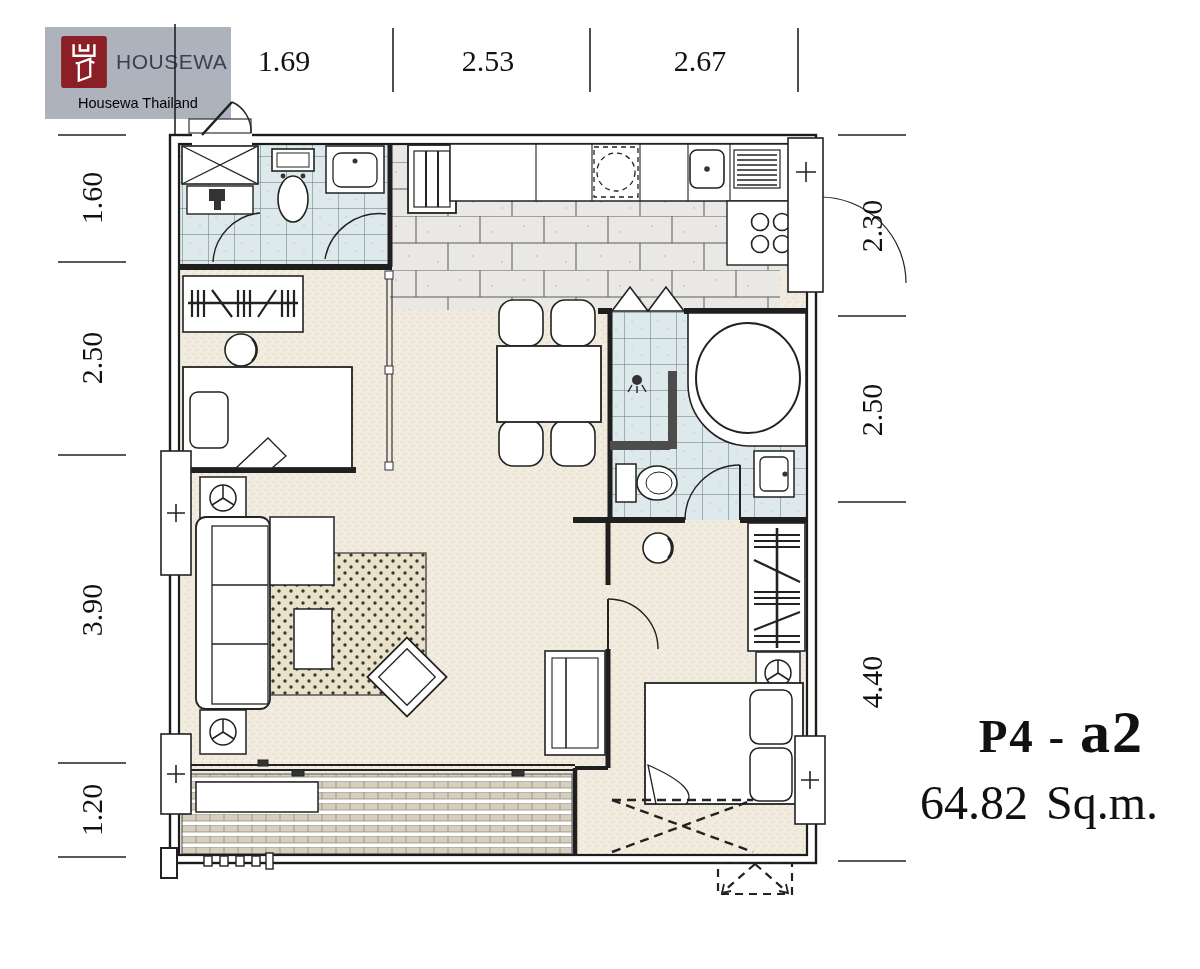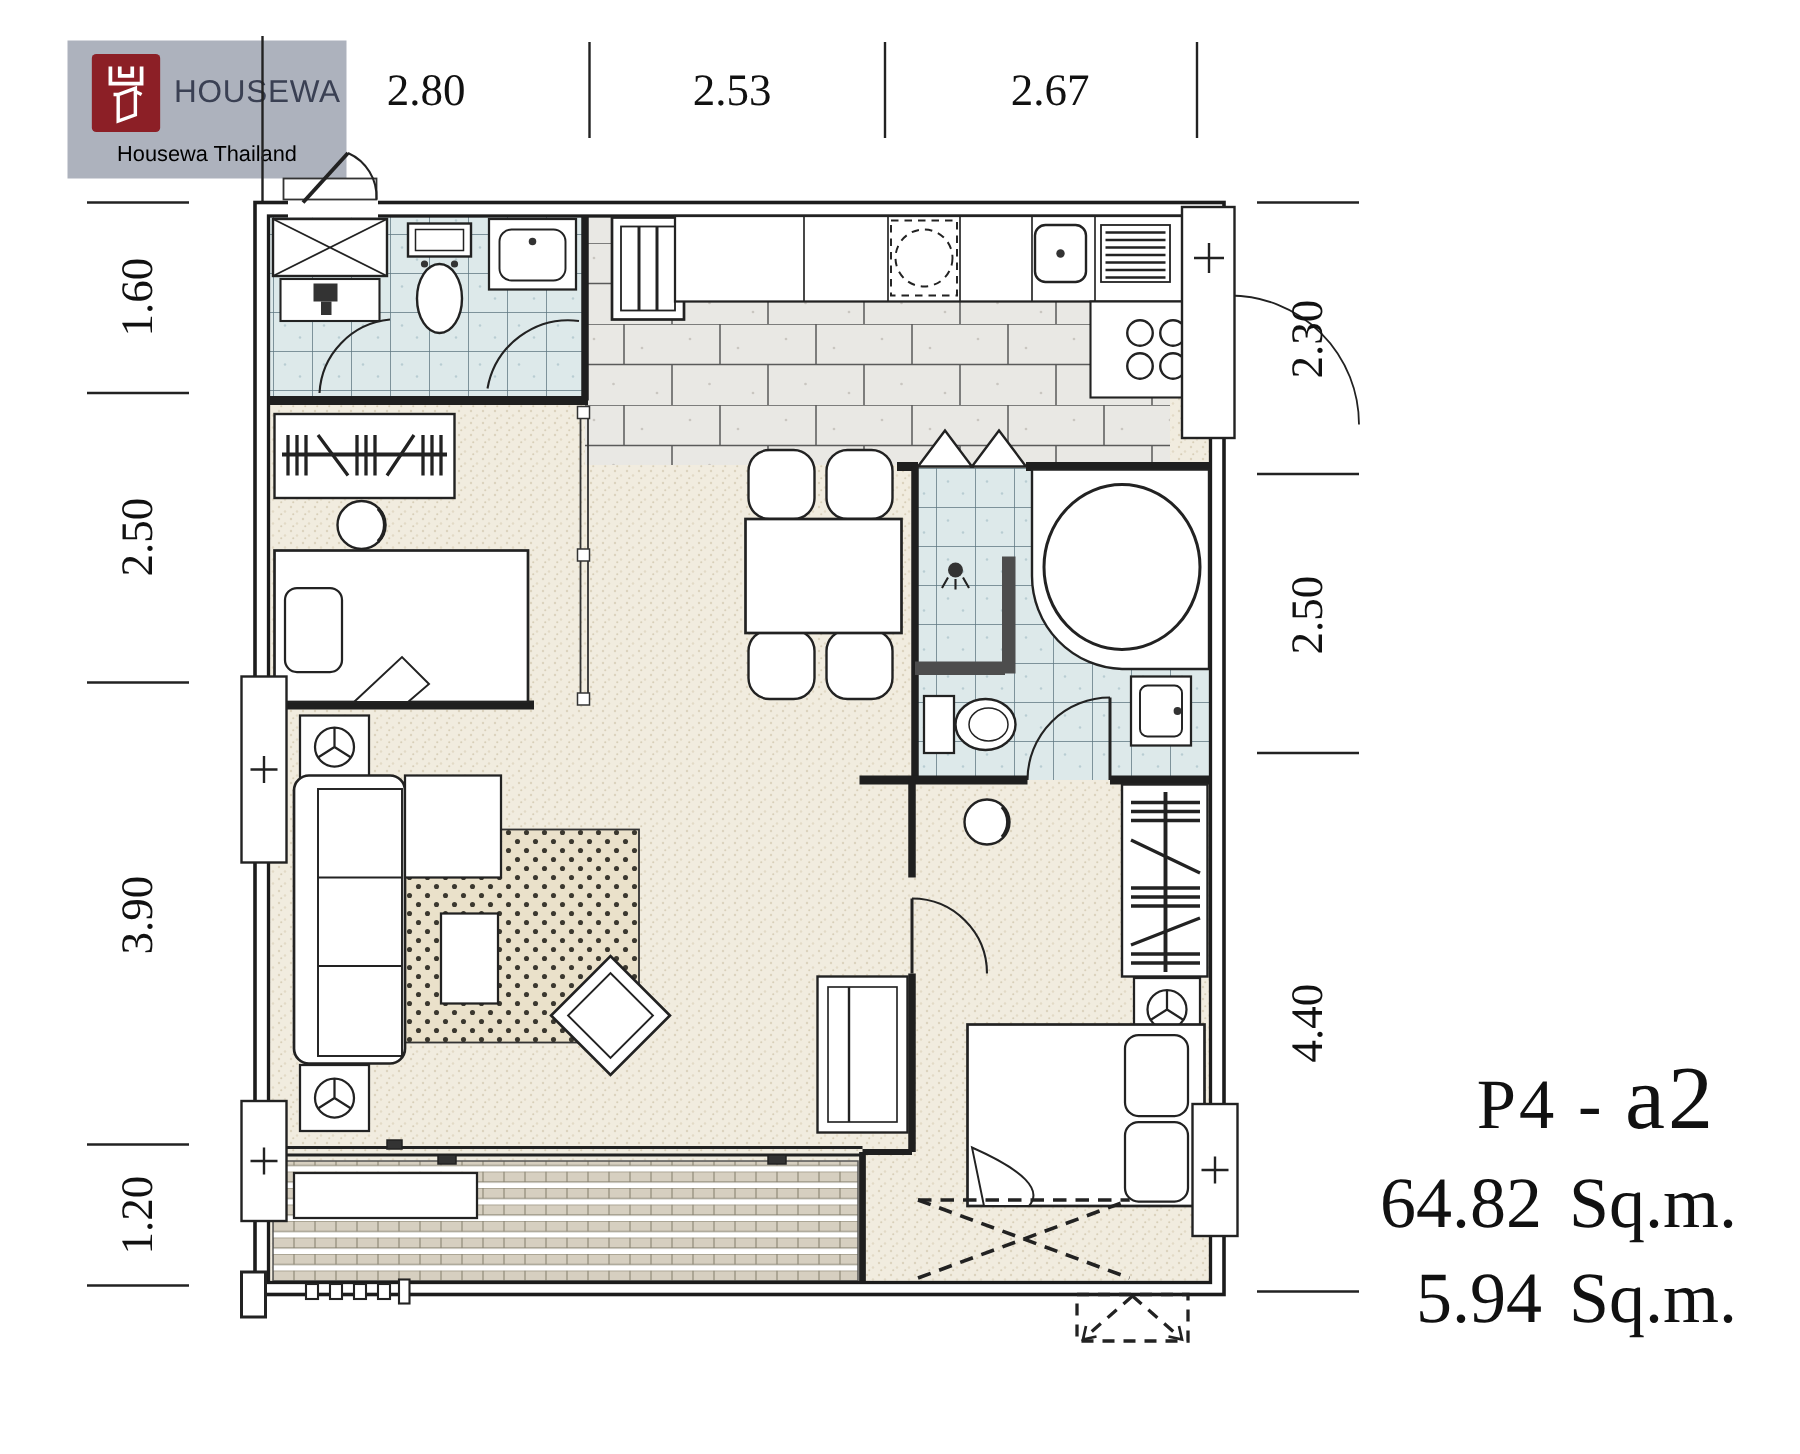--- a/index.html
+++ b/index.html
@@ -5,21 +5,21 @@
   html,body{margin:0;padding:0;background:#fff;}
   .page{position:relative;width:1200px;height:969px;background:#ffffff;overflow:hidden;
         font-family:"Liberation Serif",serif;color:#111;}
   .logo{position:absolute;left:45px;top:27px;width:186px;height:92px;z-index:1;}
   .logo-row{display:flex;align-items:center;gap:9px;padding:9px 0 0 16px;}
   .logo-brand{font-family:"Liberation Sans",sans-serif;font-size:21px;letter-spacing:.5px;}
   .logo-sub{font-family:"Liberation Sans",sans-serif;font-size:14.5px;text-align:center;margin-top:7px;}
   .dim{position:absolute;font-size:30px;white-space:nowrap;transform:translate(-50%,-50%);z-index:3;}
   .dim.v{transform:translate(-50%,-50%) rotate(-90deg);}
   .unit-block{position:absolute;right:42px;top:698px;text-align:right;z-index:3;}
-  .unit-code{font-size:47px;letter-spacing:2px;margin-right:14px;}
+  .unit-code{font-size:47px;letter-spacing:2px;margin-right:14px;font-weight:bold;}
   .unit-code .big{font-size:60px;}
   .unit-area{font-size:48px;margin-top:8px;}
   .unit-area .num{margin-right:18px;}
   svg.plan{position:absolute;left:0;top:0;z-index:2;}
 </style>
 </head>
 <body>
 <div class="page">
 
 <div class="logo" id="logoCard" style="background: rgb(173, 178, 189);">
@@ -27,35 +27,34 @@
     <svg width="46" height="52" viewBox="0 0 44 50">
       <rect x="0" y="0" width="44" height="50" rx="3" id="logoMark" fill="#8c1f26"></rect>
       <path d="M12 8 V19 H32 V8 M18 8 V14 H26 V8" fill="none" stroke="#fff" stroke-width="2.4"></path>
       <path d="M17 26 L28 22 L28 39 L17 43 Z M14 26 H17 M28 24 L32 26" fill="none" stroke="#fff" stroke-width="2.2"></path>
     </svg>
     <span class="logo-brand" style="color: rgb(58, 64, 83);">HOUSEWA</span>
   </div>
   <div class="logo-sub" style="color: #000000;">Housewa Thailand</div>
 </div>
 
-<div class="dim" style="left:284px;top:61px;">2.80</div>
+<div class="dim" style="left:284px;top:61px;">1.69</div>
 <div class="dim" style="left:488px;top:61px;">2.53</div>
 <div class="dim" style="left:700px;top:61px;">2.67</div>
 <div class="dim v" style="left:92px;top:198px;">1.60</div>
 <div class="dim v" style="left:92px;top:358px;">2.50</div>
 <div class="dim v" style="left:92px;top:610px;">3.90</div>
 <div class="dim v" style="left:92px;top:810px;">1.20</div>
 <div class="dim v" style="left:872px;top:226px;">2.30</div>
 <div class="dim v" style="left:872px;top:410px;">2.50</div>
 <div class="dim v" style="left:872px;top:682px;">4.40</div>
 
 <div class="unit-block">
   <div class="unit-code"><span>P4 - </span><span class="big">a2</span></div>
   <div class="unit-area"><span class="num">64.82</span><span>Sq.m.</span></div>
-  <div class="unit-area"><span class="num">5.94</span><span>Sq.m.</span></div>
 </div>
 
 <svg class="plan" width="1200" height="969" viewBox="0 0 1200 969">
   <defs>
     <pattern id="beige" width="8" height="8" patternUnits="userSpaceOnUse">
       <rect width="8" height="8" fill="#f1ecdf"></rect>
       <circle cx="2" cy="2" r="0.8" fill="#dcd3bd"></circle>
       <circle cx="6" cy="5" r="0.8" fill="#e3dac6"></circle>
       <circle cx="3.5" cy="6.8" r="0.7" fill="#d8cfb8"></circle>
     </pattern>

